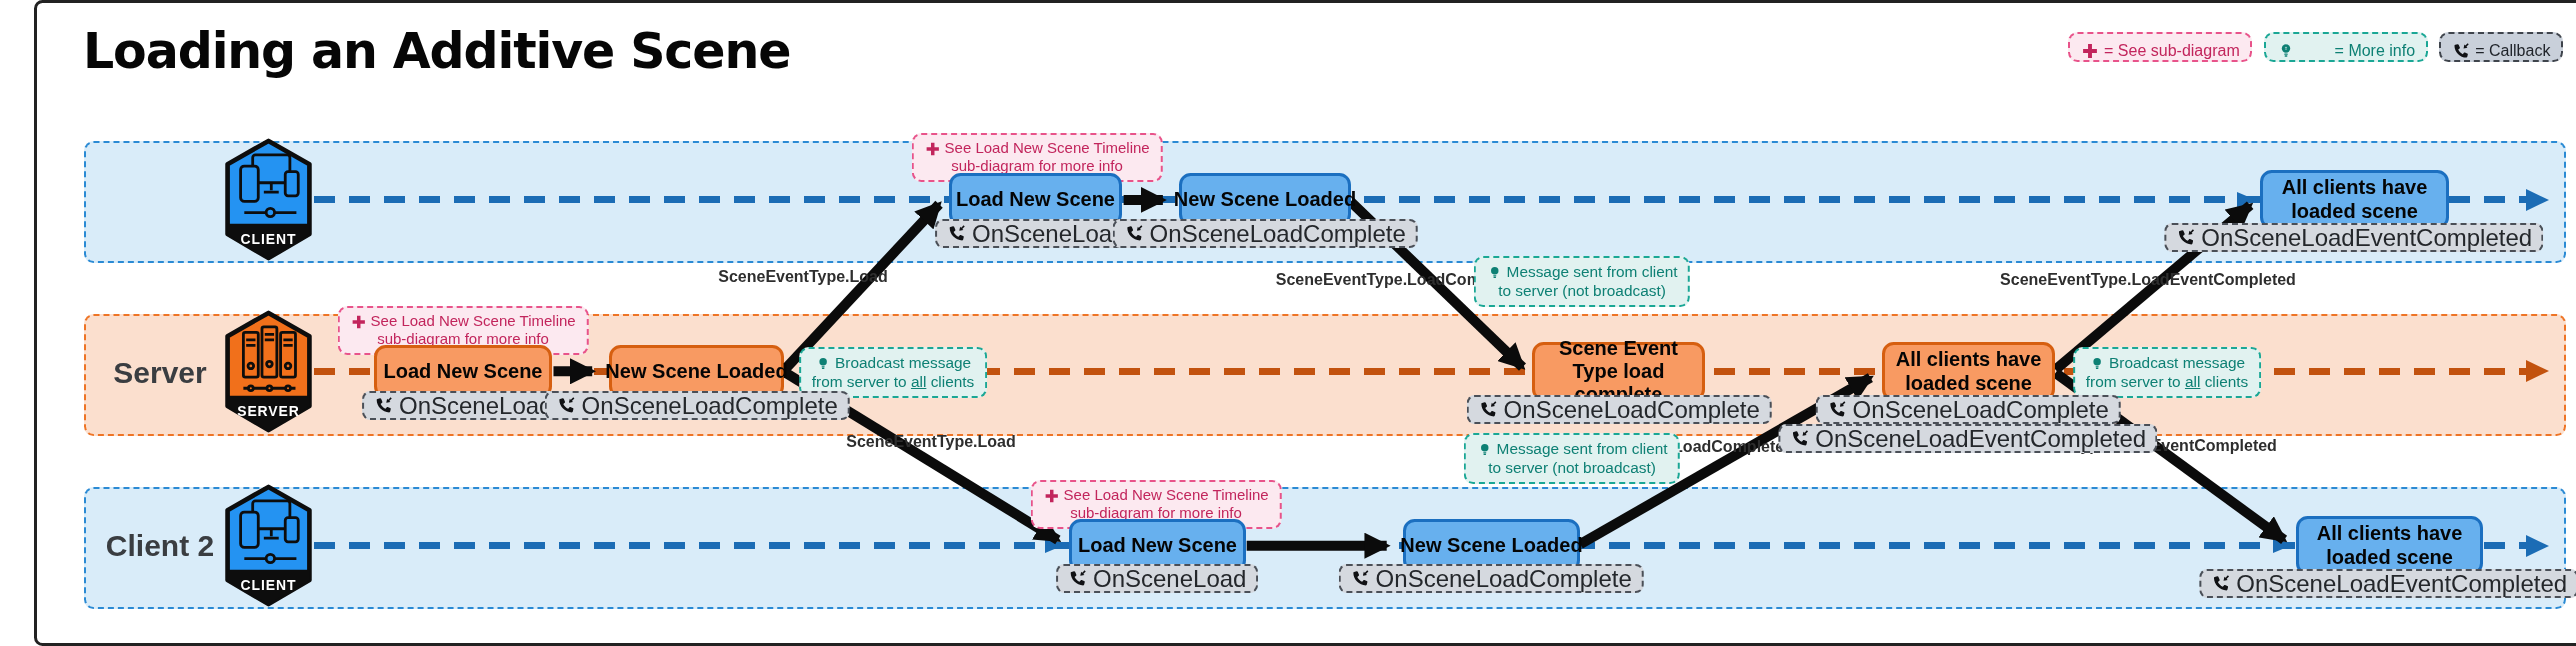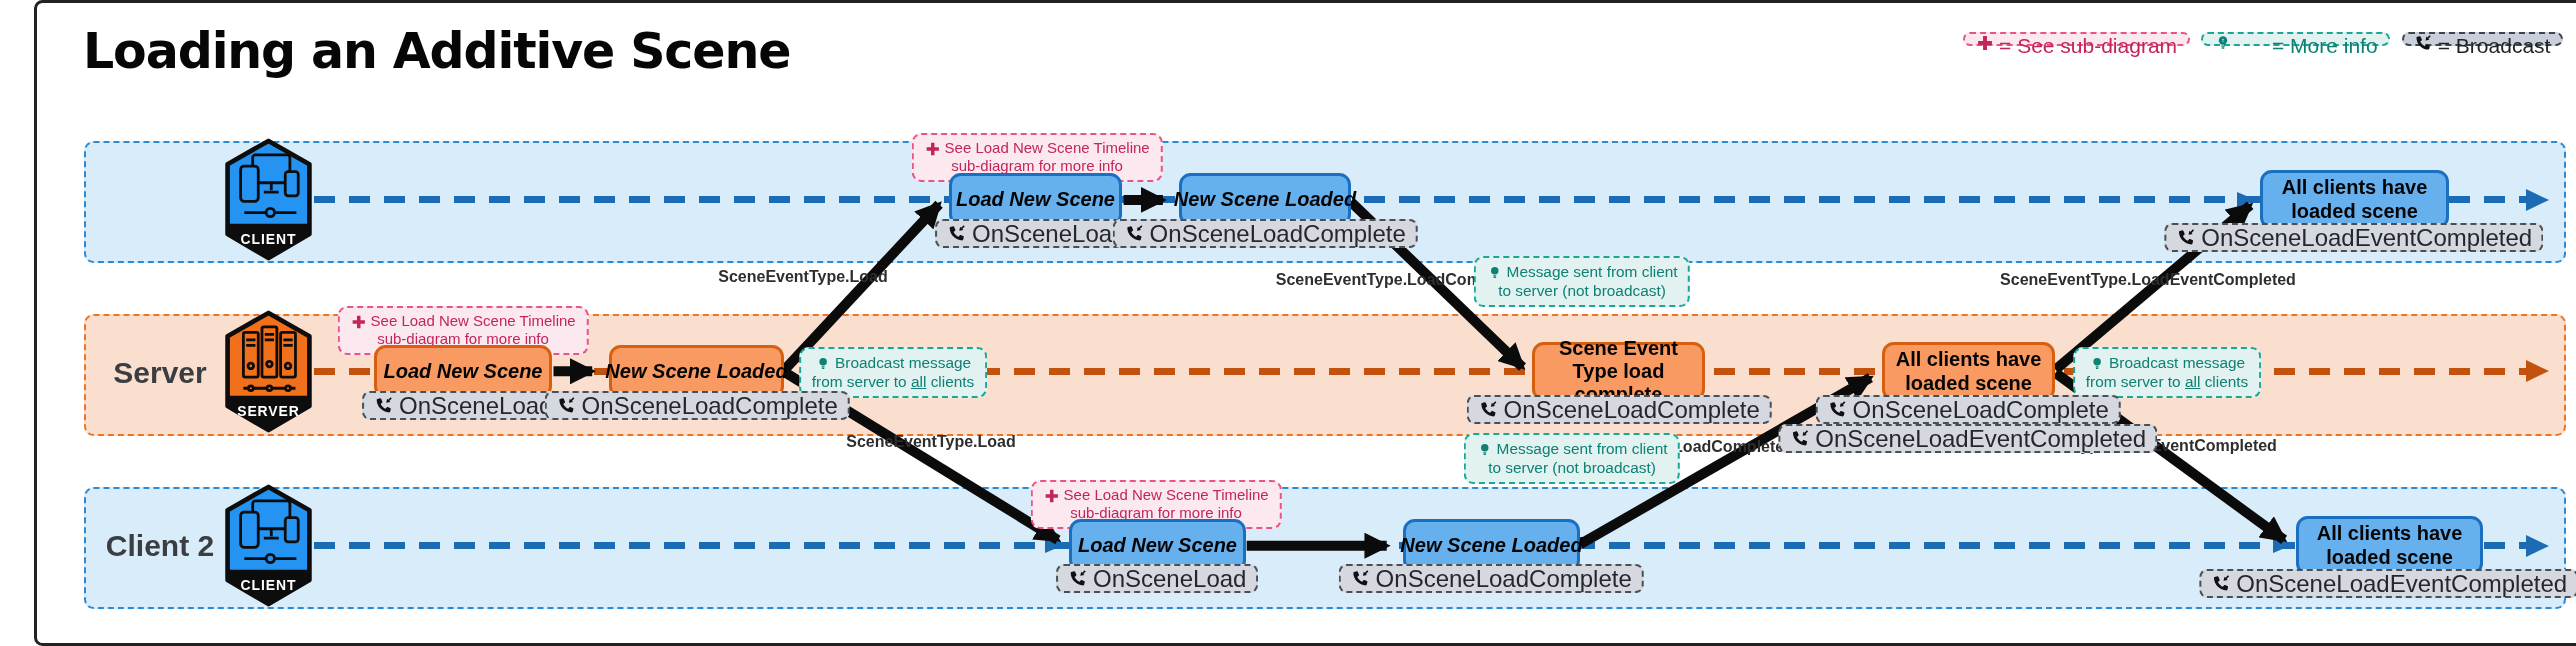--- a/index.html
+++ b/index.html
@@ -28,42 +28,42 @@
   .flow.orange{background:repeating-linear-gradient(90deg,var(--s-flow) 0 21px,transparent 21px 35px);}
   .fhead{position:absolute;width:0;height:0;border-top:11px solid transparent;border-bottom:11px solid transparent;z-index:1;}
   .fhead.blue{border-left:23px solid var(--c-flow);}
   .fhead.orange{border-left:23px solid var(--s-flow);}
   .fhead.sm{border-top-width:8.5px;border-bottom-width:8.5px;border-left-width:19px;}
   
   .node{position:absolute;display:flex;align-items:center;justify-content:center;text-align:center;
         font-weight:bold;font-size:20px;line-height:1.16;color:#050505;border-radius:11.7px;z-index:3;padding:0 4.2px;box-sizing:border-box;}
   .node.blue{background:var(--c-node);border:3.7px solid var(--c-node-bd);}
   .node.orange{background:var(--s-node);border:3.7px solid var(--s-node-bd);}
-  .node.nw{white-space:nowrap;font-style:italic;}
+  .node.nw{white-space:nowrap;}
   
   .cb{position:absolute;transform:translateX(-50%);display:inline-flex;align-items:center;gap:6.4px;
       background:var(--cb-bg);border:2.1px dashed var(--cb-bd);border-radius:8px;height:29px;box-sizing:border-box;
       padding:0 9.5px;font-size:24px;color:var(--cb-tx);z-index:4;white-space:nowrap;}
   .cb svg{width:19px;height:19px;flex:0 0 auto;}
   
   .ann{position:absolute;transform:translateX(-50%);border-radius:9.5px;text-align:center;z-index:3;
        padding:4.2px 10.6px;box-sizing:border-box;white-space:nowrap;}
   .ann .l1{display:flex;align-items:flex-end;justify-content:center;gap:4.2px;}
   .ann.pink{background:var(--pink-bg);border:2.7px dashed var(--pink-bd);color:#c2255c;font-size:15px;line-height:1.22;}
   .ann.teal{background:var(--teal-bg);border:2.7px dashed var(--teal-bd);color:var(--teal);font-size:15.4px;line-height:1.25;}
   .ann.pink svg{width:16px;height:16px;}
   .ann.teal svg{width:16px;height:16px;}
   .ann .u{text-decoration:underline;}
   
   .elabel{position:absolute;transform:translate(-50%,-50%);font-size:16px;font-weight:bold;color:#2e2e2e;
           z-index:3;white-space:nowrap;}
   
   .legend{position:absolute;top:32px;right:47px;display:flex;gap:11.7px;z-index:5;}
-  .pill{display:inline-flex;align-items:flex-start;gap:5.3px;height:14px;box-sizing:border-box;border-radius:9.5px;
-        padding:0 10.6px;font-size:21px;white-space:nowrap;}
+  .pill{display:inline-flex;align-items:flex-end;gap:5.3px;height:30px;box-sizing:border-box;border-radius:9.5px;
+        padding:0 10.6px;font-size:16px;white-space:nowrap;}
   .pill svg{width:18px;height:18px;}
   .pill.pink{background:var(--pink-bg);border:2.7px dashed #e8538a;color:#c2255c;}
   .pill.teal{background:var(--teal-bg);border:2.7px dashed var(--teal-bd);color:var(--teal);gap:40px;}
   .pill.gray{background:#c9d0da;border:2.7px dashed #3f444c;color:#1f2329;}
   
   .hex{position:absolute;width:93px;height:123px;z-index:4;}
   .arrows{position:absolute;left:0;top:0;z-index:2;}
 </style>
 </head>
 <body>
@@ -87,21 +87,21 @@
           <path d="M10.6 7.2h2.8M10.6 9.4h2.8" stroke="#e1f2f0" stroke-width="0.9"></path>
         </svg>
       <span>= More info</span>
     </div>
     <div class="pill gray">
       <svg viewBox="0 0 24 24" fill="#101114">
           <path d="M20.9 15.6l-3.6-1.55c-.5-.22-1.08-.08-1.42.35l-1.5 1.84c-2.6-1.33-4.8-3.5-6.1-6.1l1.84-1.5c.43-.35.57-.93.35-1.43L8.9 3.6C8.66 3.05 8.06 2.75 7.47 2.9l-3.2.74c-.57.13-.97.64-.97 1.22C3.3 13.4 10.6 20.7 19.14 20.7c.58 0 1.09-.4 1.22-.97l.73-3.16c.14-.6-.16-1.2-.7-1.44z"></path>
           <path d="M21.6 2.4l-4.8 4.8" stroke="#101114" stroke-width="2" fill="none"></path>
           <path d="M15.4 8.6l5.2-1.1-4.1-4.1z"></path>
         </svg>
-      <span>= Broadcast</span>
+      <span>= Callback</span>
     </div>
   </div>
 
   <div class="lane client" style="top:141px"></div>
   <div class="lane server" style="top:314px"></div>
   <div class="lane client" style="top:487px"></div>
 
   <div class="lane-label" style="top:314px;height:118px">Server</div>
   <div class="lane-label" style="top:487px;height:118px">Client 2</div>
 

